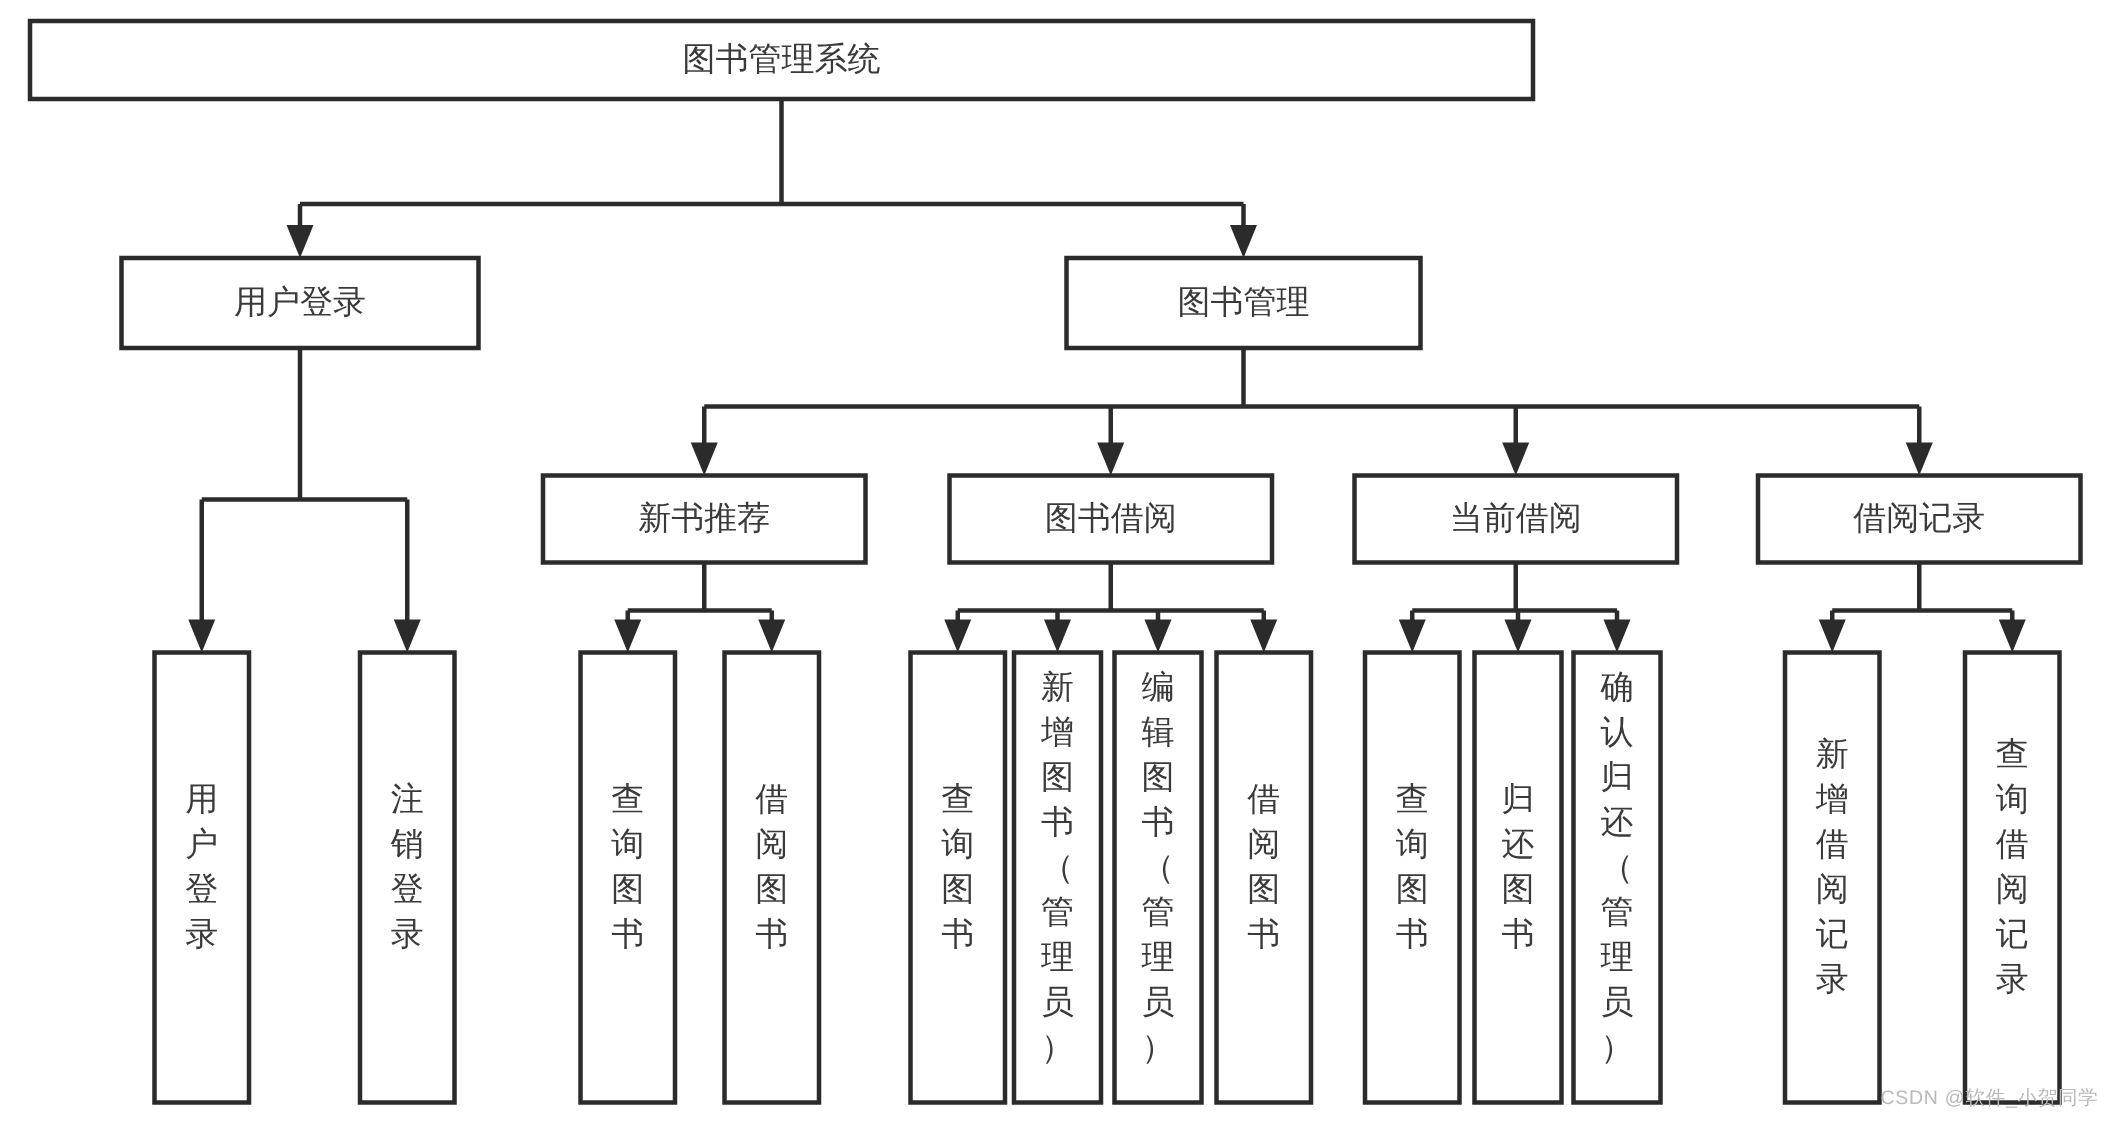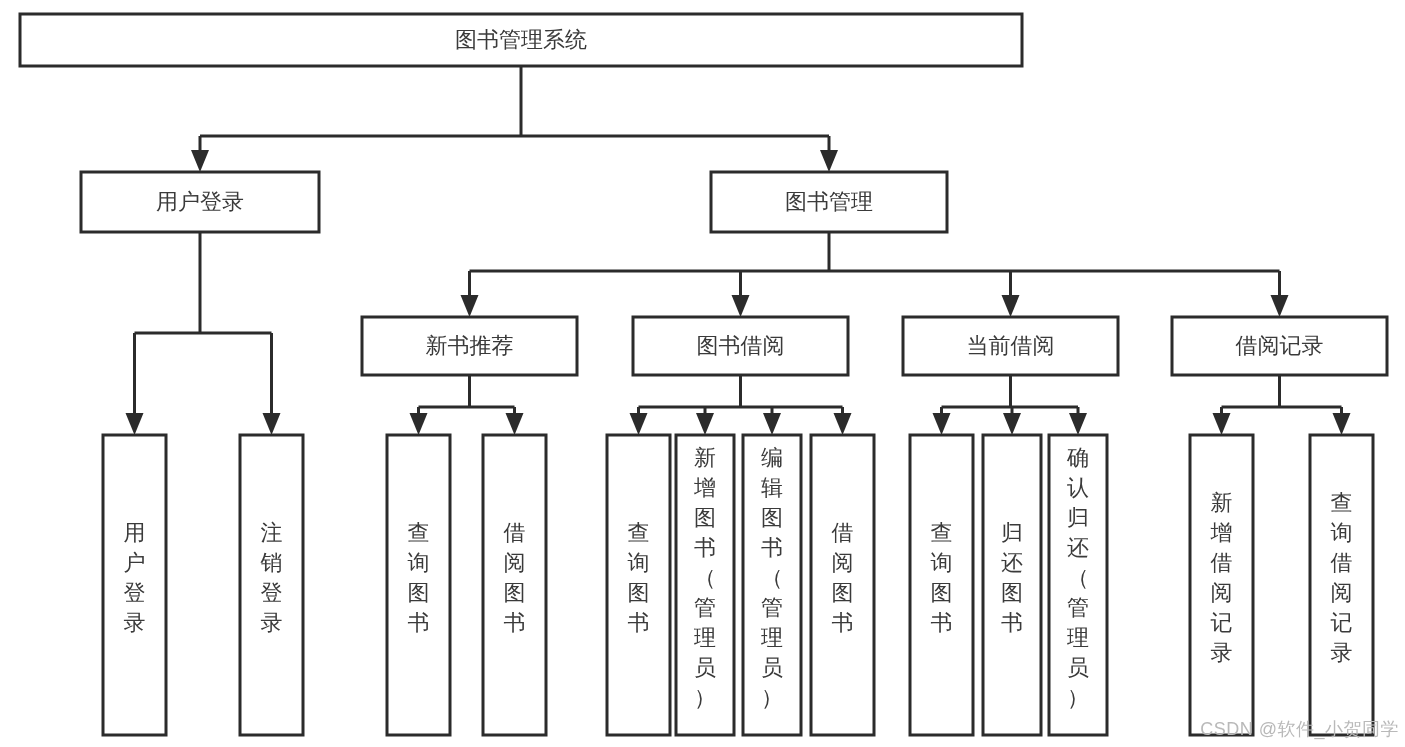--- a/index.html
+++ b/index.html
@@ -44,21 +44,21 @@
     font-family: "Liberation Sans", "DejaVu Sans", sans-serif;
     fill: #3a3a3a;
     font-size: 22px;
     text-anchor: middle;
   }
   .watermark {
     position: absolute;
     right: 6px;
     bottom: 6px;
     font-family: "Liberation Sans", "DejaVu Sans", sans-serif;
-    font-size: 18px;
+    font-size: 13px;
     color: #b9b9b9;
     letter-spacing: 0.5px;
     white-space: nowrap;
     pointer-events: none;
   }
 </style>
 </head>
 <body>
 
 <svg id="diagram" viewBox="0 0 1405 747">

